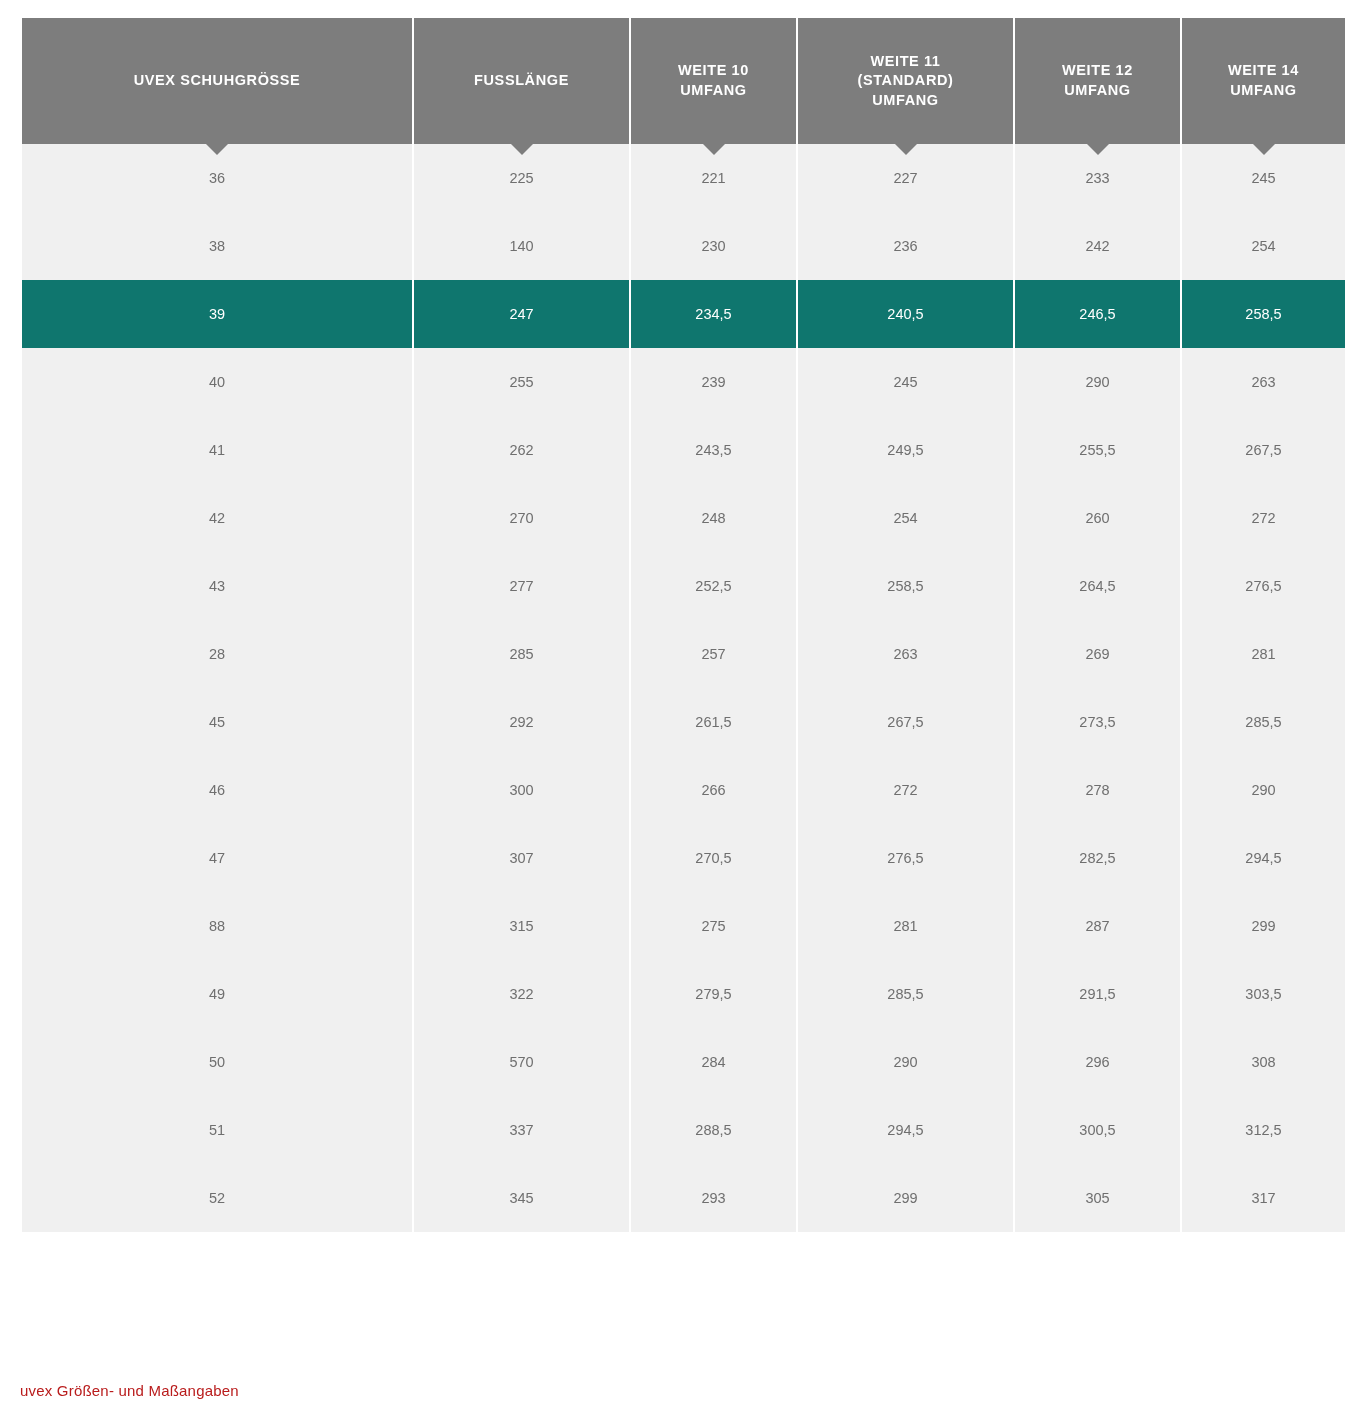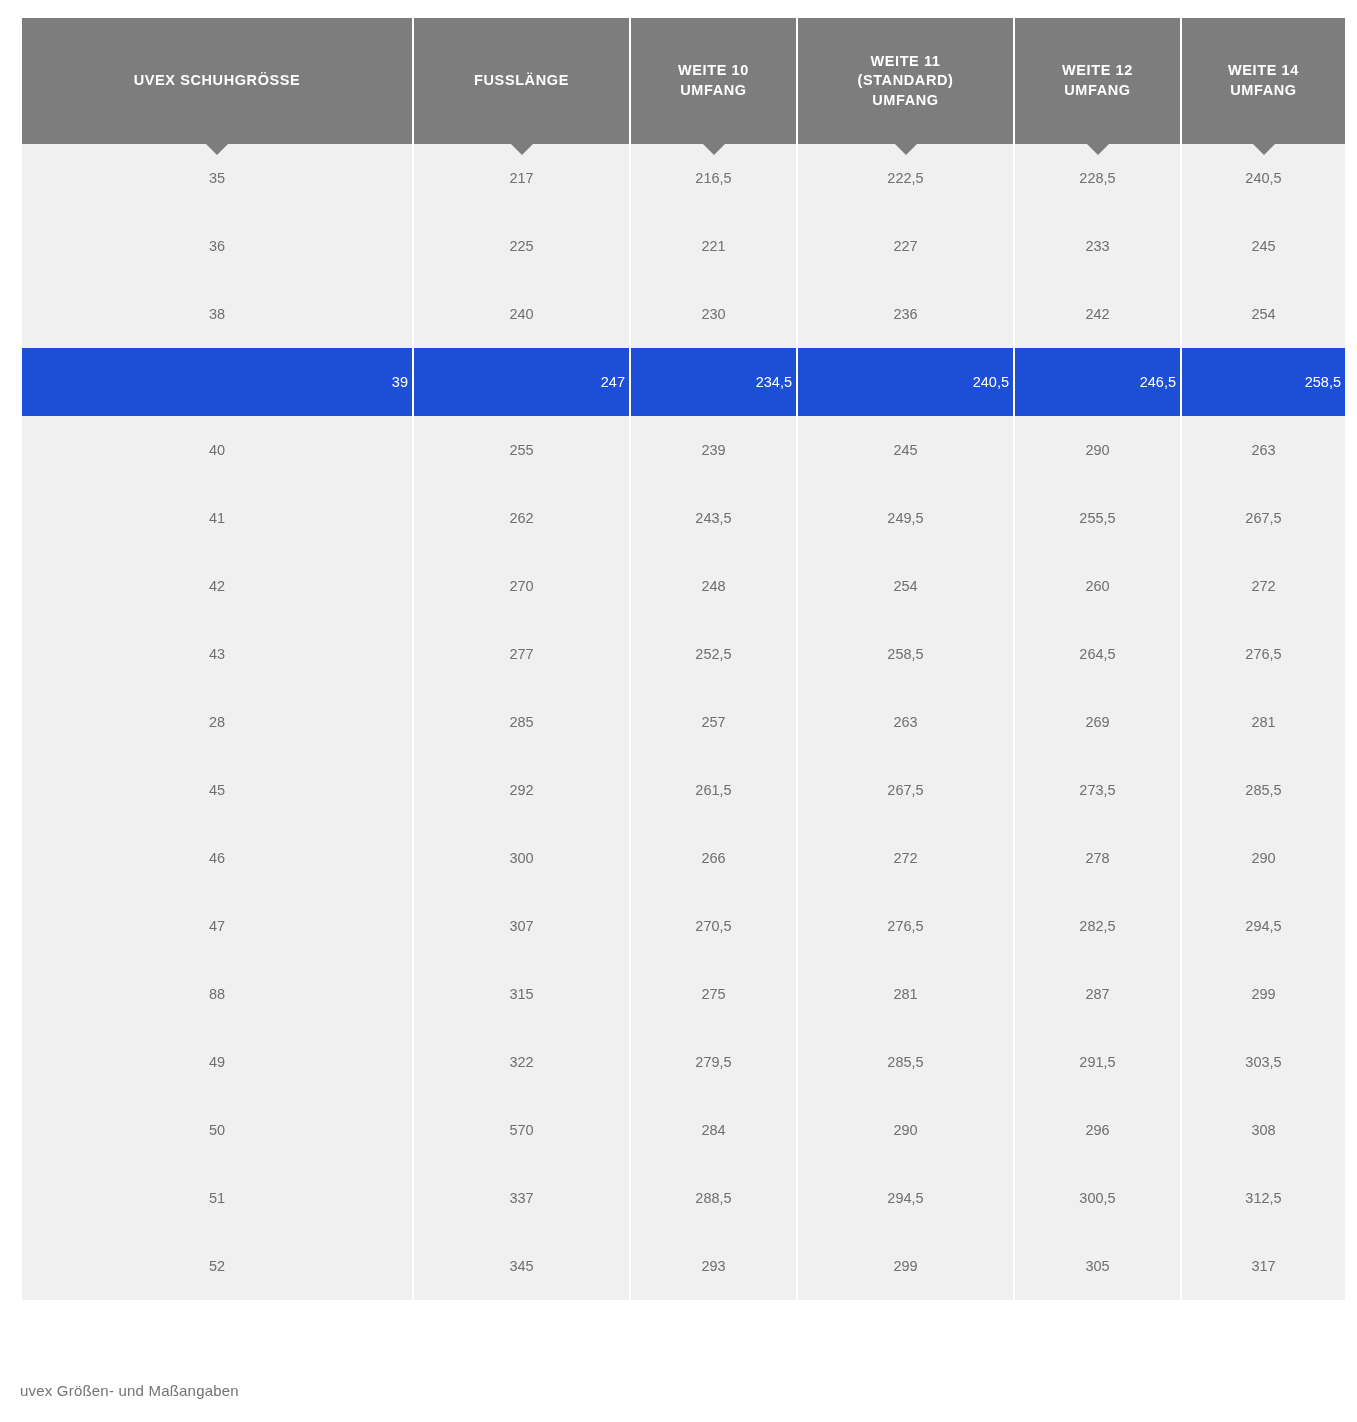--- a/index.html
+++ b/index.html
@@ -61,37 +61,36 @@
     background: #f0f0f0;
     color: #6f6f6f;
     font-size: 14.5px;
     text-align: center;
     vertical-align: middle;
     height: 68px;
     padding: 0 4px;
     font-weight: normal;
   }
   table.size-table tbody tr.highlight td {
-    background: #1d4ed8;
+    background: #0f766e;
     color: #ffffff;
-    text-align: right;
   }
   .col-size { width: 390px; }
   .col-len  { width: 215px; }
   .col-w10  { width: 165px; }
   .col-w11  { width: 215px; }
   .col-w12  { width: 165px; }
   .col-w14  { width: 163px; }
 
   .caption {
     position: absolute;
     left: 20px;
     top: 1382px;
     font-size: 15px;
-    color: #737373;
+    color: #b91c1c;
     font-family: "Liberation Sans", sans-serif;
     letter-spacing: 0.2px;
   }
 </style>
 </head>
 <body>
 
 <div class="sheet">
 
   <div class="table-wrap">
@@ -109,38 +108,30 @@
             <th><span>UVEX SCHUHGRÖSSE</span><span class="arrow"></span></th>
             <th><span>FUSSLÄNGE</span><span class="arrow"></span></th>
             <th><span>WEITE 10</span><br><span>UMFANG</span><span class="arrow"></span></th>
             <th><span>WEITE 11</span><br><span>(STANDARD)</span><br><span>UMFANG</span><span class="arrow"></span></th>
             <th><span>WEITE 12</span><br><span>UMFANG</span><span class="arrow"></span></th>
             <th><span>WEITE 14</span><br><span>UMFANG</span><span class="arrow"></span></th>
           </tr>
       </thead>
       <tbody>
           <tr>
-            <td>35</td>
-            <td>217</td>
-            <td>216,5</td>
-            <td>222,5</td>
-            <td>228,5</td>
-            <td>240,5</td>
-          </tr>
-          <tr>
             <td>36</td>
             <td>225</td>
             <td>221</td>
             <td>227</td>
             <td>233</td>
             <td>245</td>
           </tr>
           <tr>
             <td>38</td>
-            <td>240</td>
+            <td>140</td>
             <td>230</td>
             <td>236</td>
             <td>242</td>
             <td>254</td>
           </tr>
           <tr class="highlight">
             <td>39</td>
             <td>247</td>
             <td>234,5</td>
             <td>240,5</td>

